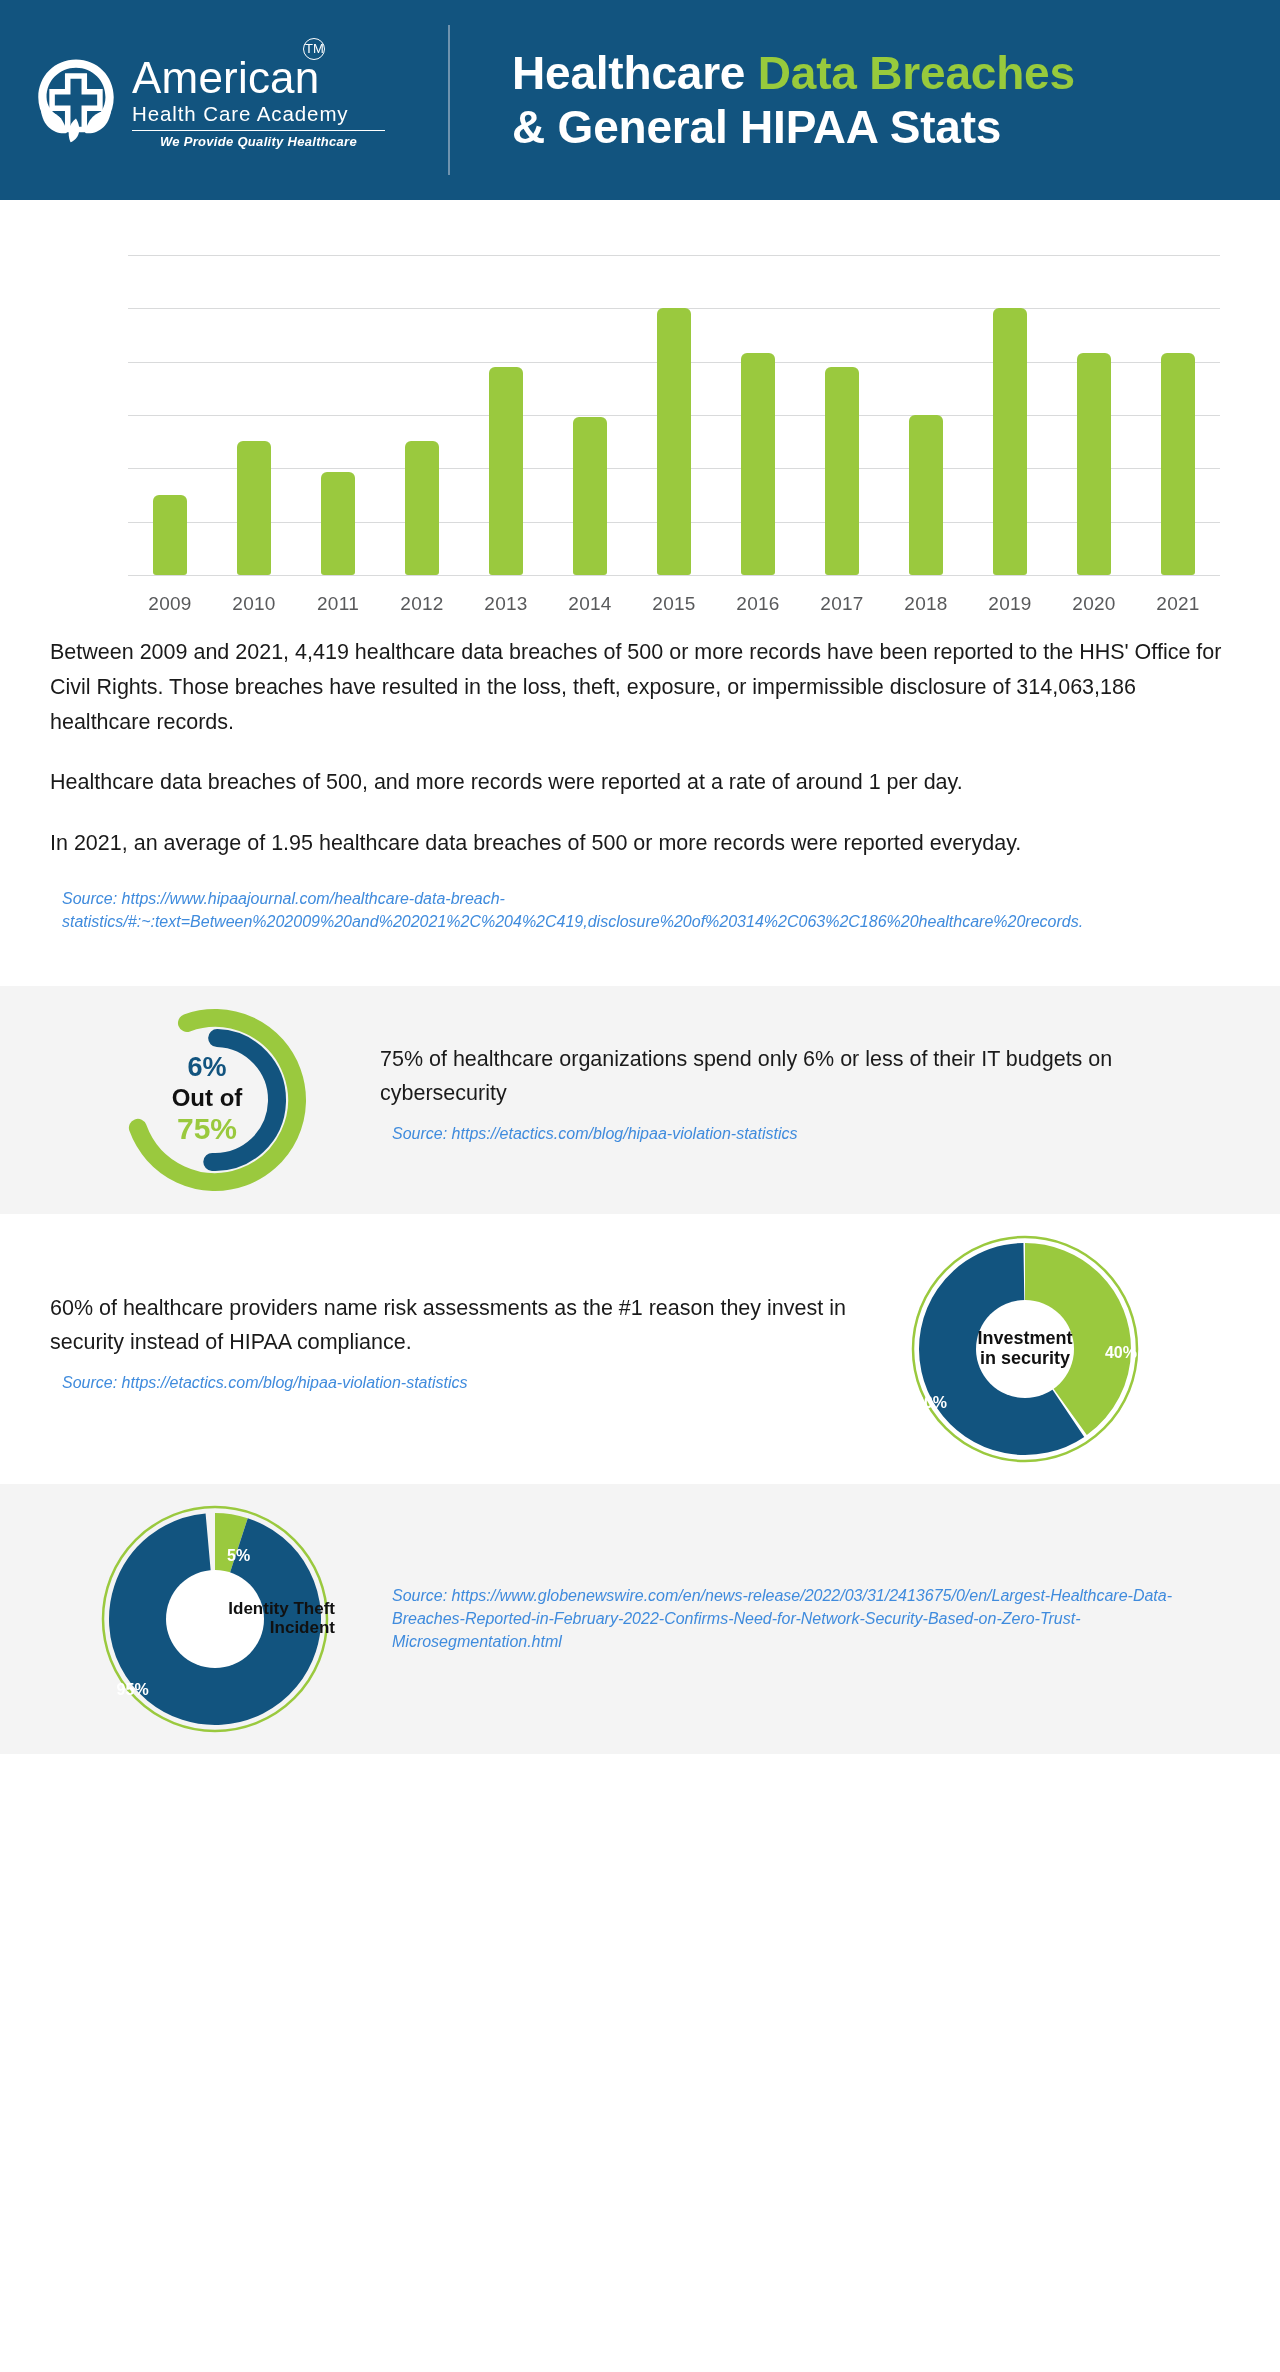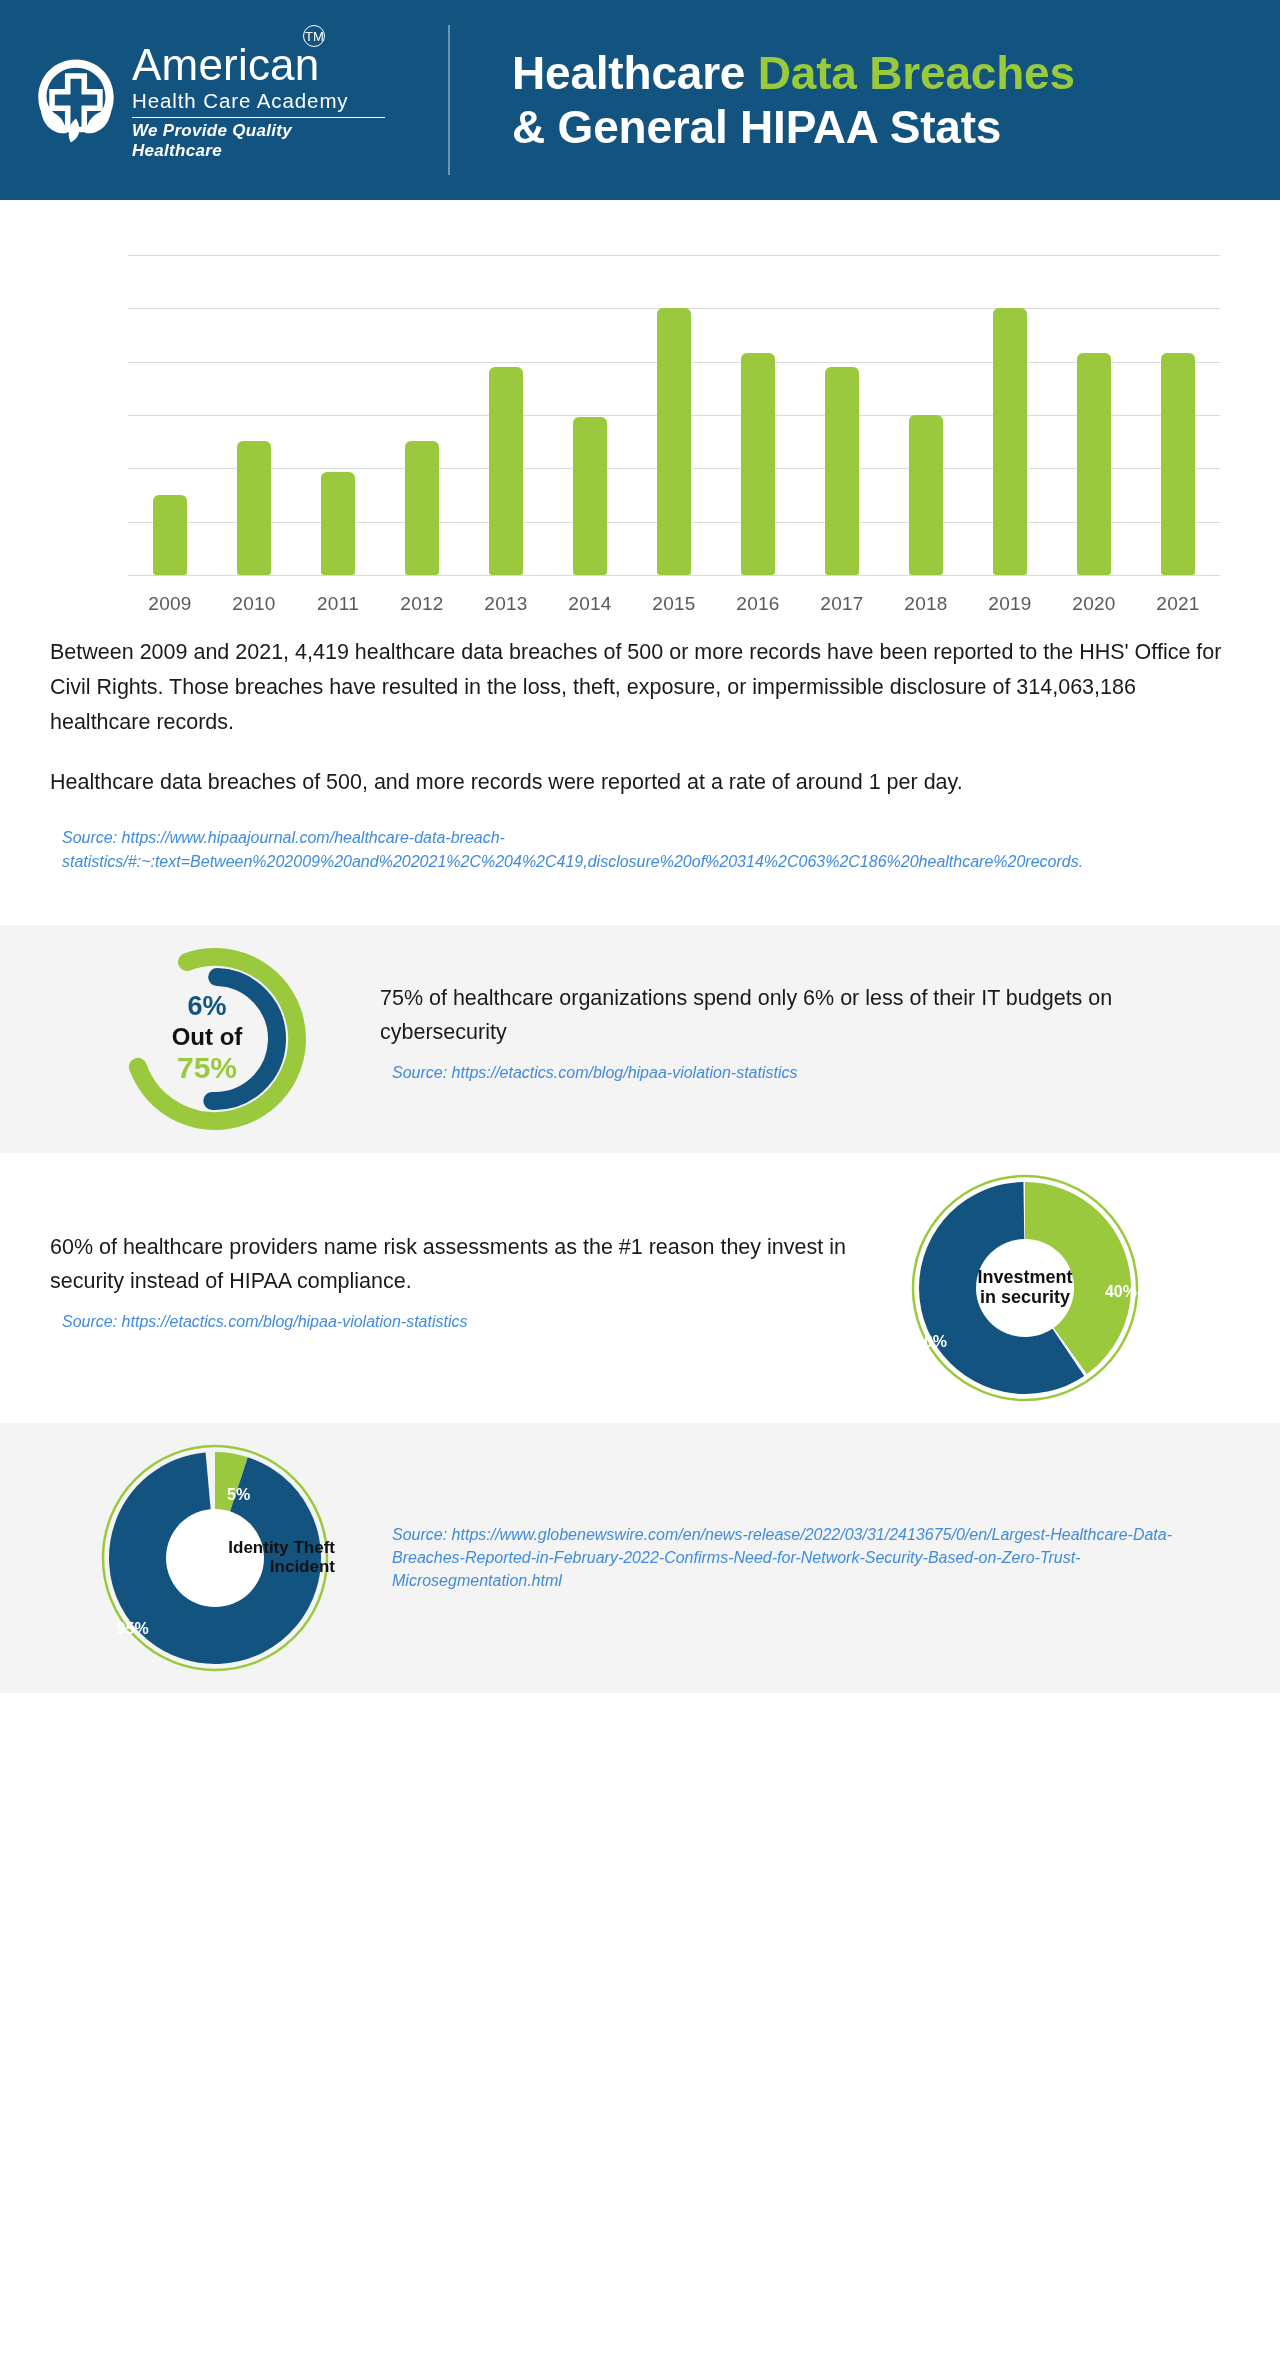--- a/index.html
+++ b/index.html
@@ -40,22 +40,22 @@
   .logo-tm{
     position:absolute;top:-18px;right:-6px;font-size:13px;color:#ffffff;
     border:1px solid #fff;border-radius:50%;width:20px;height:20px;
     display:flex;align-items:center;justify-content:center;line-height:1;
   }
   .logo-sub{
     font-size:20.5px;color:#ffffff;letter-spacing:.9px;margin-top:2px;font-weight:400;
   }
   .logo-rule{height:1px;background:#ffffff;margin:4px 0 3px 0;width:253px;}
   .logo-tag{
-    font-size:17px;color:#ffffff;font-style:italic;font-weight:700;letter-spacing:.3px;
-    text-align:left;width:253px;
+    font-size:13px;color:#ffffff;font-style:italic;font-weight:700;letter-spacing:.3px;
+    text-align:center;width:253px;
   }
   .hdr-divider{width:2px;background:#6f93ae;height:150px;margin:0 34px 0 10px;flex:0 0 2px;}
   .hdr-title{
     font-size:46px;line-height:1.18;font-weight:700;color:#ffffff;letter-spacing:-.2px;
   }
   .hdr-title .grn{color:#98ca3c;}
 
   
   .chart-wrap{padding:55px 50px 10px 50px;}
   .chart{position:relative;height:370px;}
@@ -219,20 +219,21 @@
           <div class="xlabel">2019</div>
           <div class="xlabel">2020</div>
           <div class="xlabel">2021</div>
         </div>
     </div>
   </div>
 
   <div class="body-text">
     <p class="para">Between 2009 and 2021, 4,419 healthcare data breaches of 500 or more records have been reported to the HHS' Office for Civil Rights. Those breaches have resulted in the loss, theft, exposure, or impermissible disclosure of 314,063,186 healthcare records.</p>
     <p class="para">Healthcare data breaches of 500, and more records were reported at a rate of around 1 per day.</p>
+    <p class="para">In 2021, an average of 1.95 healthcare data breaches of 500 or more records were reported everyday.</p>
     <p class="src">Source: https://www.hipaajournal.com/healthcare-data-breach-statistics/#:~:text=Between%202009%20and%202021%2C%204%2C419,disclosure%20of%20314%2C063%2C186%20healthcare%20records.</p>
   </div>
 
   <div class="sec-spacer"></div>
 
   <div class="section sec-gray sec1">
     <div class="donut-col" style="flex:0 0 330px;">
       <div style="position:relative;width:200px;height:200px;">
         <svg viewBox="0 0 200 200" width="200" height="200" aria-hidden="true">
 

